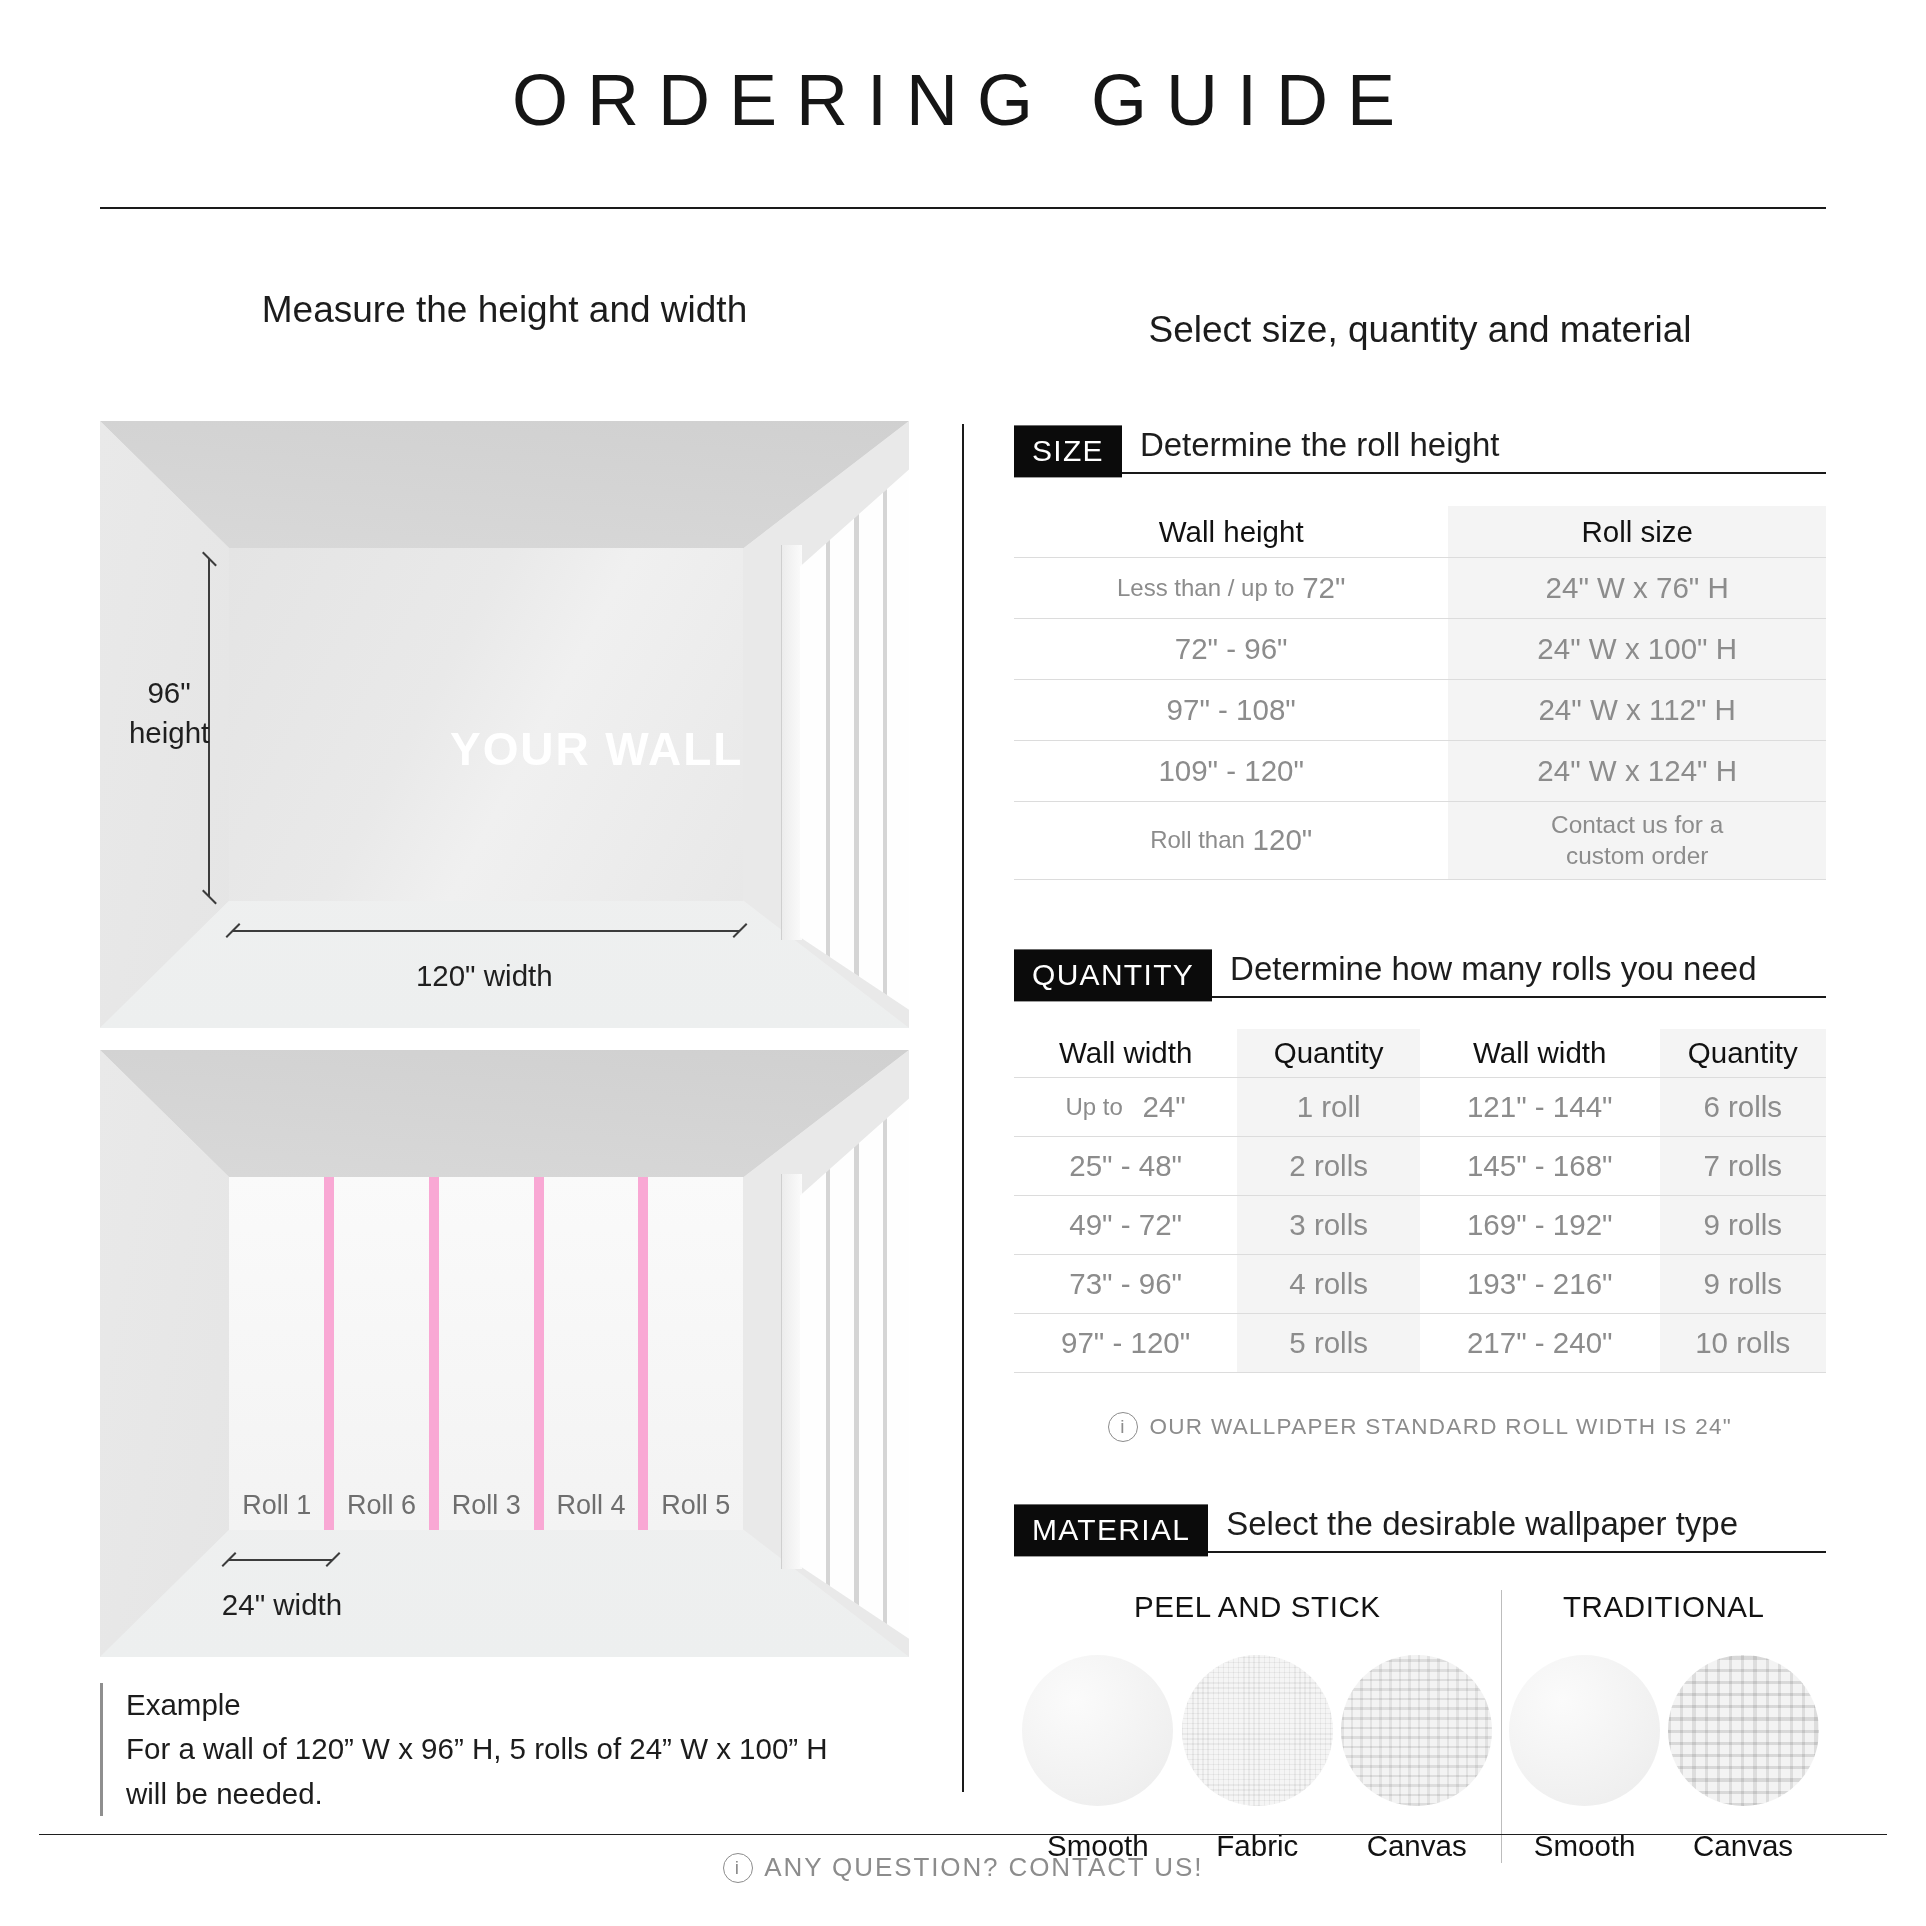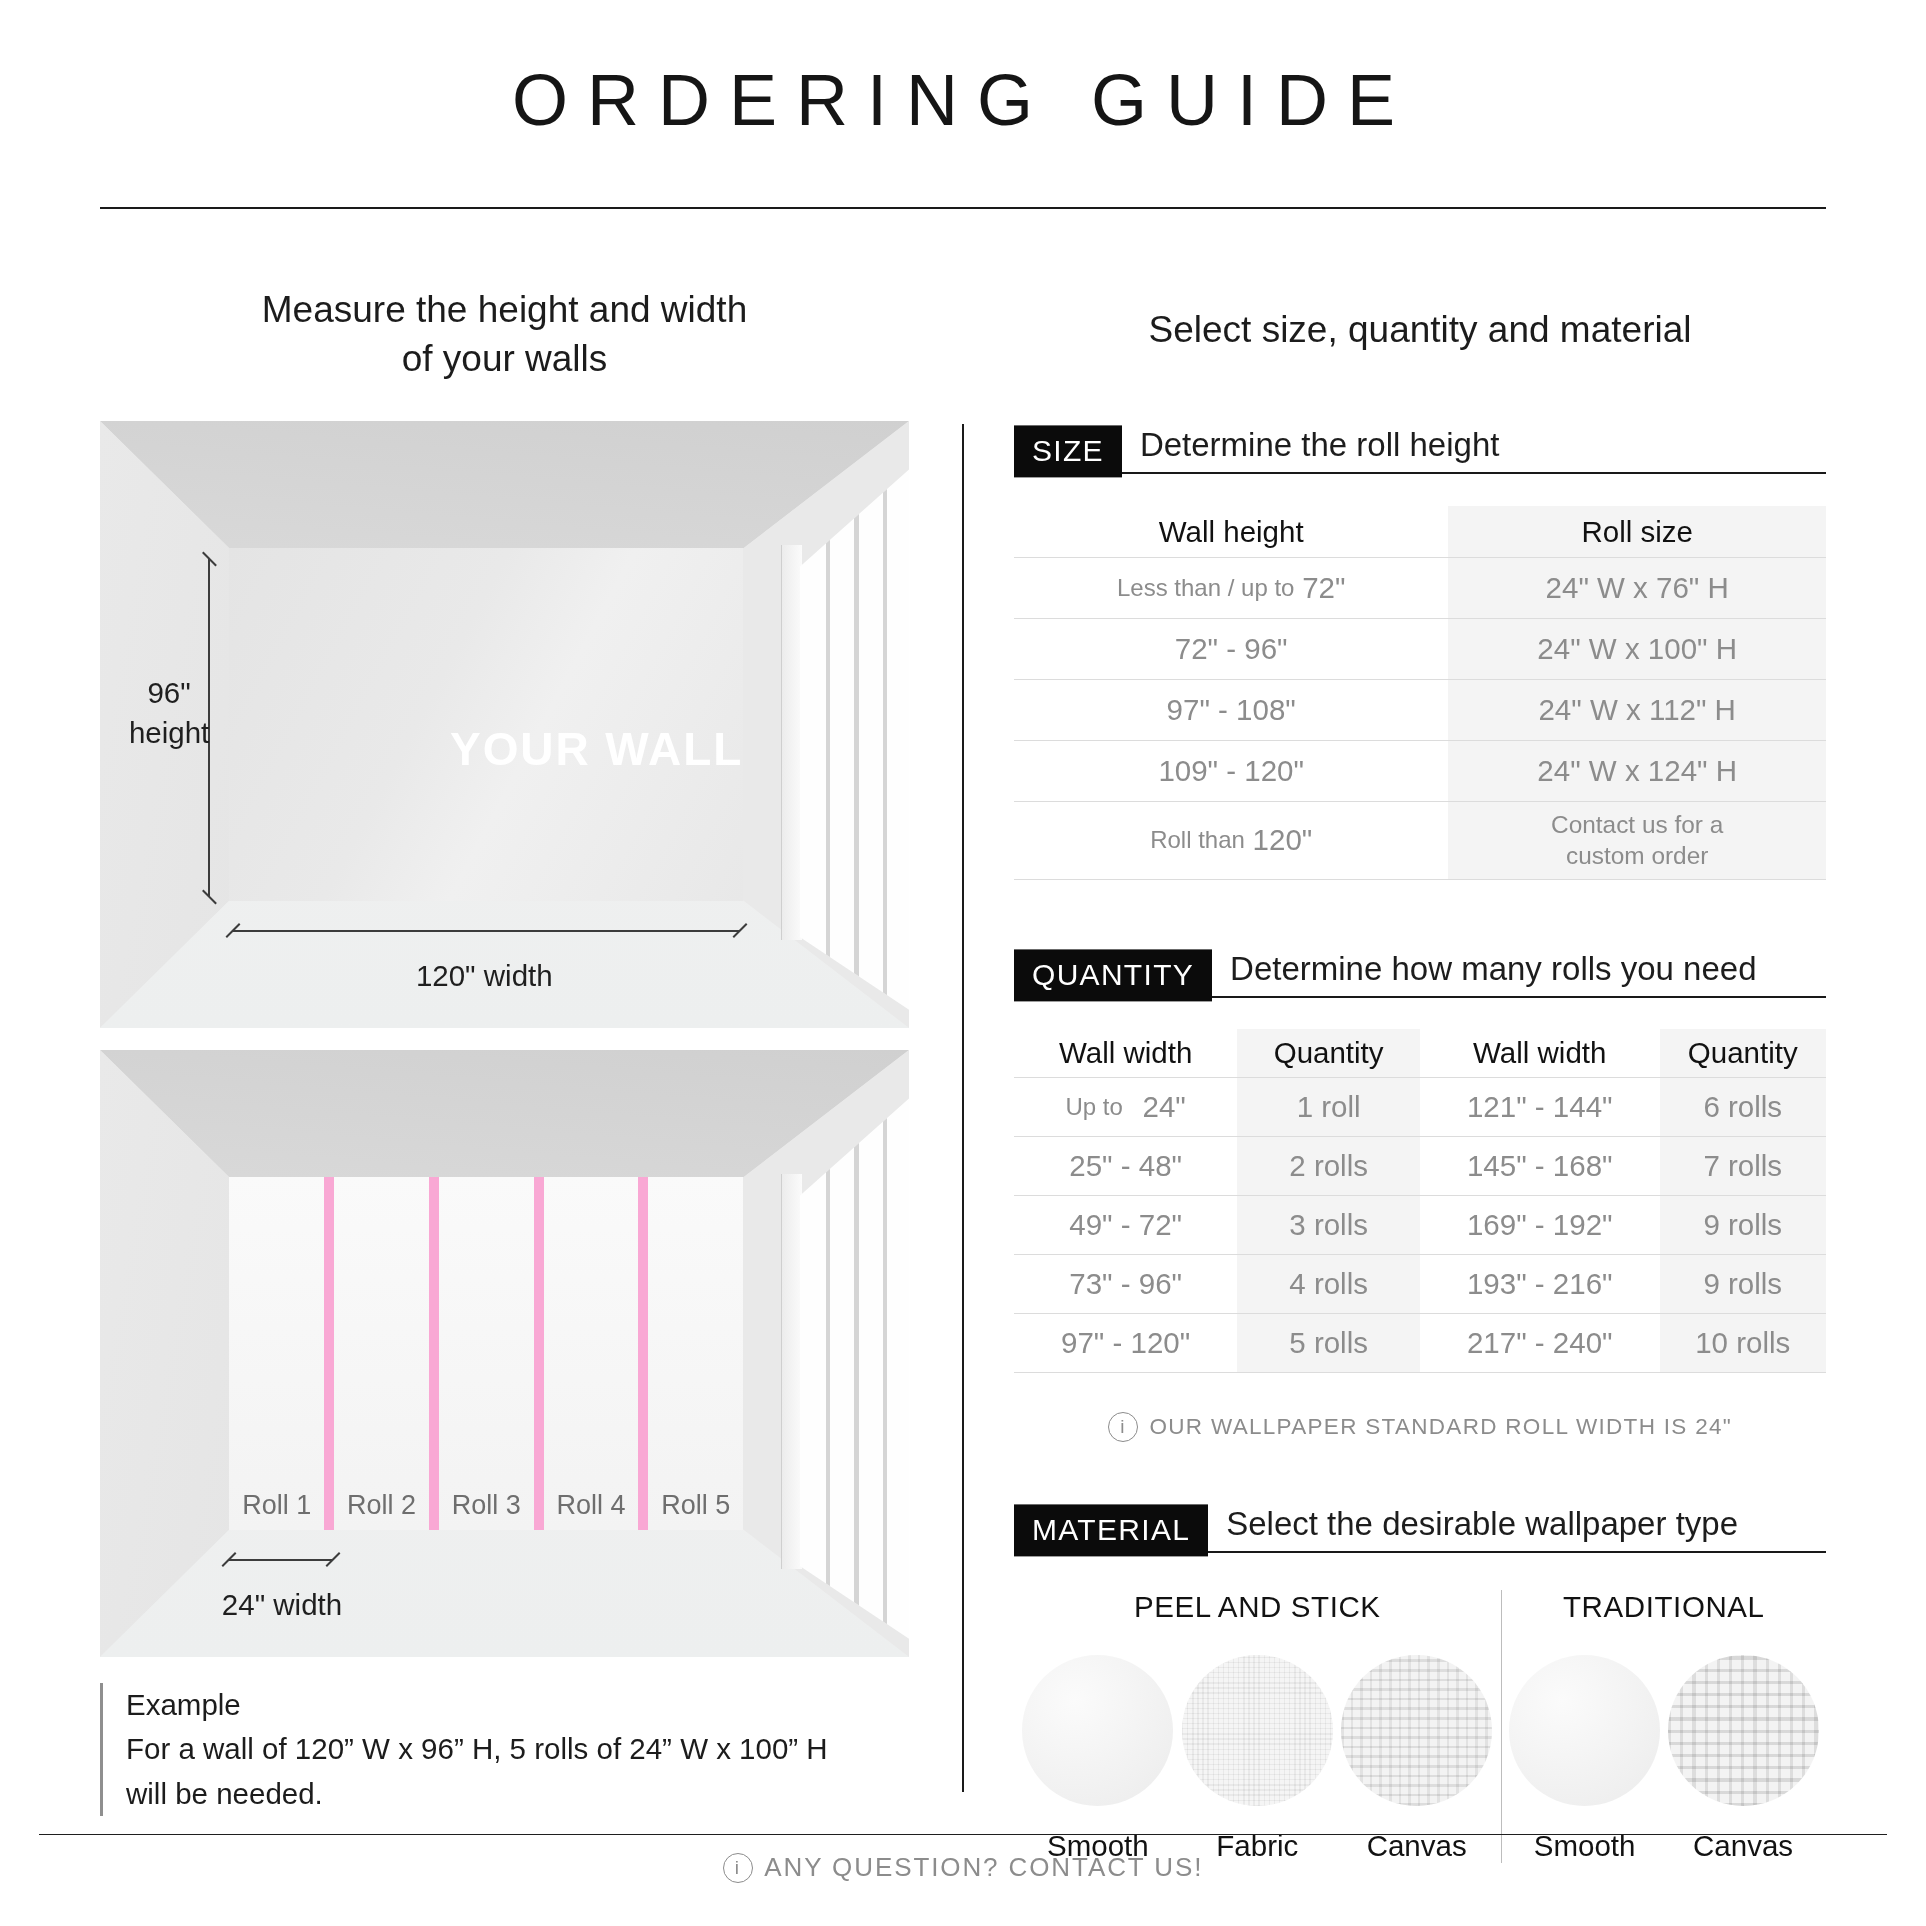--- a/index.html
+++ b/index.html
@@ -130,21 +130,20 @@
 </head>
 <body>
 
 <div class="page">
 
   <div class="title">ORDERING GUIDE</div>
   <div class="title-rule"></div>
 
   <div class="left-heading">
     <div>Measure the height and width</div>
-    <div>of your walls</div>
   </div>
   <div class="right-heading">Select size, quantity and material</div>
   <div class="column-divider"></div>
 
   <div class="room" id="room1">
     <div class="ceiling"></div>
     <div class="right-wall"></div>
     <div class="left-wall"></div>
     <div class="floor"></div>
     <div class="back-wall">
@@ -168,21 +167,21 @@
   <div class="room" id="room2">
     <div class="ceiling"></div>
     <div class="right-wall"></div>
     <div class="left-wall"></div>
     <div class="floor"></div>
     <div class="panels">
       <div class="panel">
         <div class="panel-label">Roll 1</div>
       </div>
       <div class="panel">
-        <div class="panel-label">Roll 2</div>
+        <div class="panel-label">Roll 6</div>
       </div>
       <div class="panel">
         <div class="panel-label">Roll 3</div>
       </div>
       <div class="panel">
         <div class="panel-label">Roll 4</div>
       </div>
       <div class="panel">
         <div class="panel-label">Roll 5</div>
       </div>

